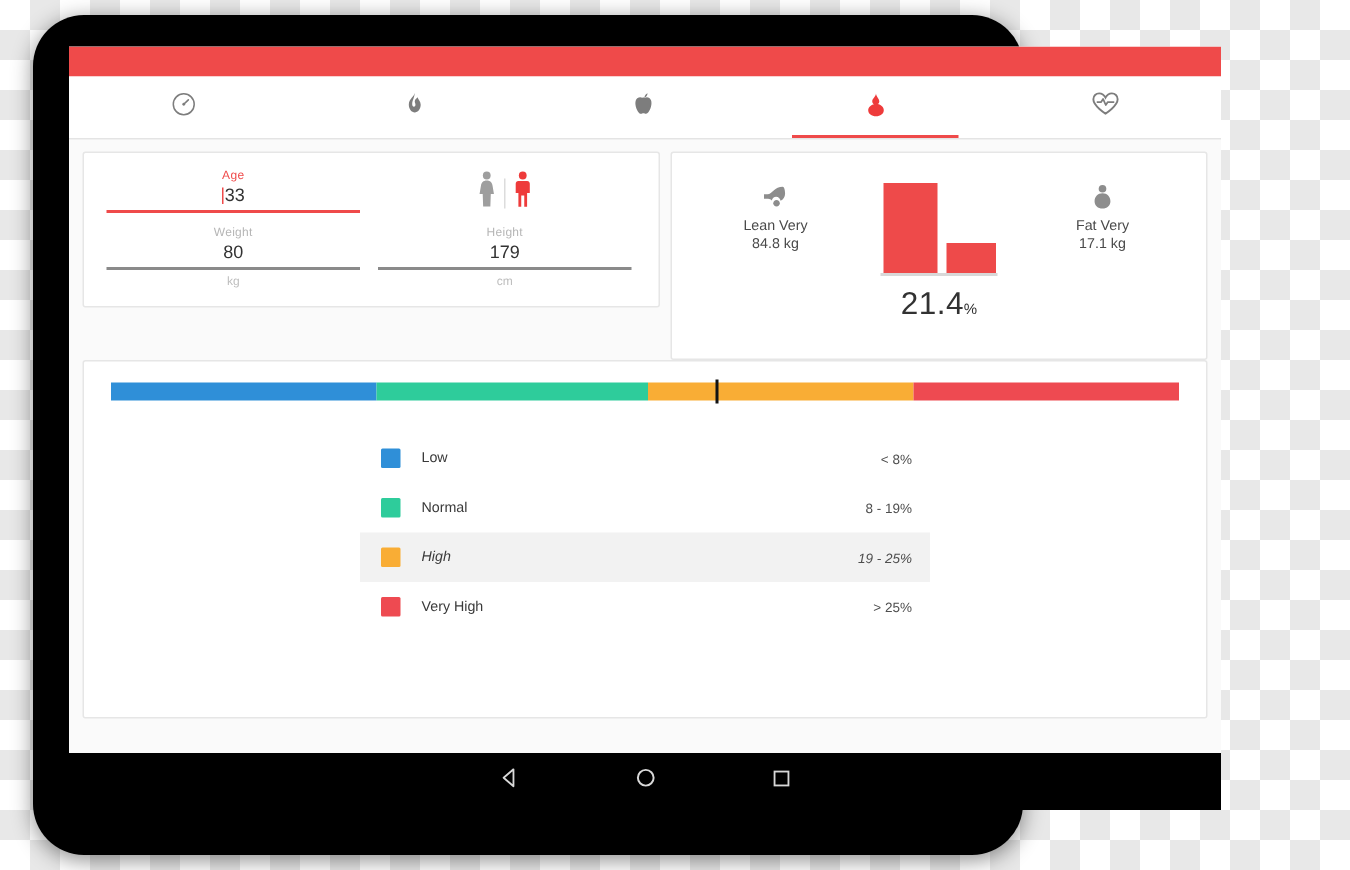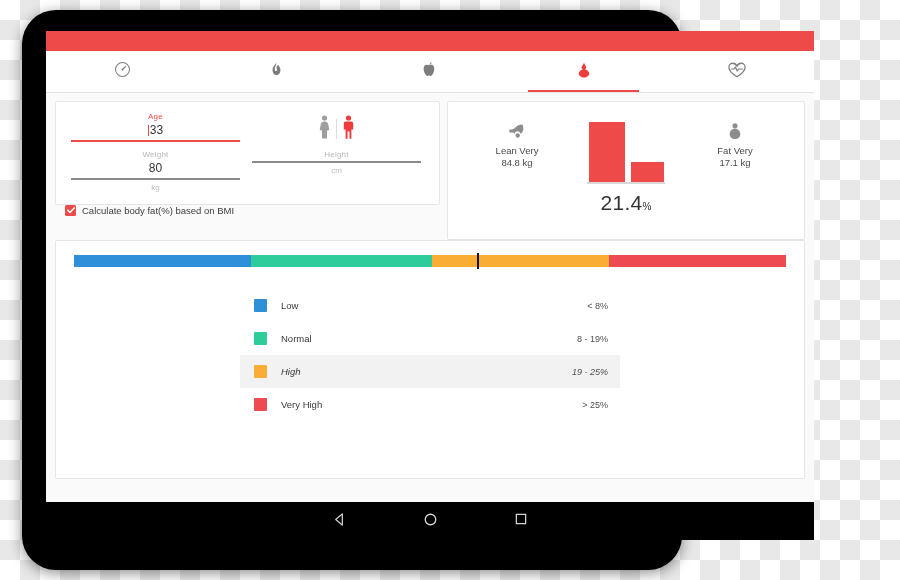--- a/index.html
+++ b/index.html
@@ -210,33 +210,26 @@
 
         <div class="field-row" style="margin-top:5px;">
           <div class="field">
             <div class="f-label">Weight</div>
             <div class="f-value">80</div>
             <div class="f-underline"></div>
             <div class="f-unit">kg</div>
           </div>
           <div class="field">
             <div class="f-label">Height</div>
+            <div class="f-value">179</div>
             <div class="f-underline"></div>
             <div class="f-unit">cm</div>
           </div>
         </div>
 
-        <div class="checkline">
-          <span class="cbox">
-            <svg width="8" height="7" viewBox="0 0 8 7">
-                <path d="M0.8 3.2 L3 5.4 L7.2 0.9" fill="none" stroke="#fff" stroke-width="1.5" stroke-linecap="round" stroke-linejoin="round"></path>
-              </svg>
-          </span>
-          <span class="check-label">Calculate body fat(%) based on BMI</span>
-        </div>
       </div>
 
       <div class="card card-right">
         <div class="masses">
           <div class="mass">
             <div class="mass-ico">
               <svg width="19" height="16" viewBox="0 0 20 16">
                   <path d="M14.5 1.2c-2.6 0-4.6 1.1-6.3 2.6C6.8 5.1 5.6 6.4 3.8 6.4H1.4v3.1h2.9c1.1 0 1.9.5 2.6 1.3.3-1.5 1.5-2.6 3-2.6 1.6 0 2.9 1.2 3.1 2.8 1.9-.9 3.2-2.8 3.2-5 0-2.8-.7-4.8-1.7-4.8z" fill="#8d8d8d"></path>
                   <path d="M10.2 10.4c-1.3 0-2.3 1-2.3 2.3s1 2.3 2.3 2.3 2.3-1 2.3-2.3-1-2.3-2.3-2.3z" fill="#8d8d8d"></path>
                 </svg>

